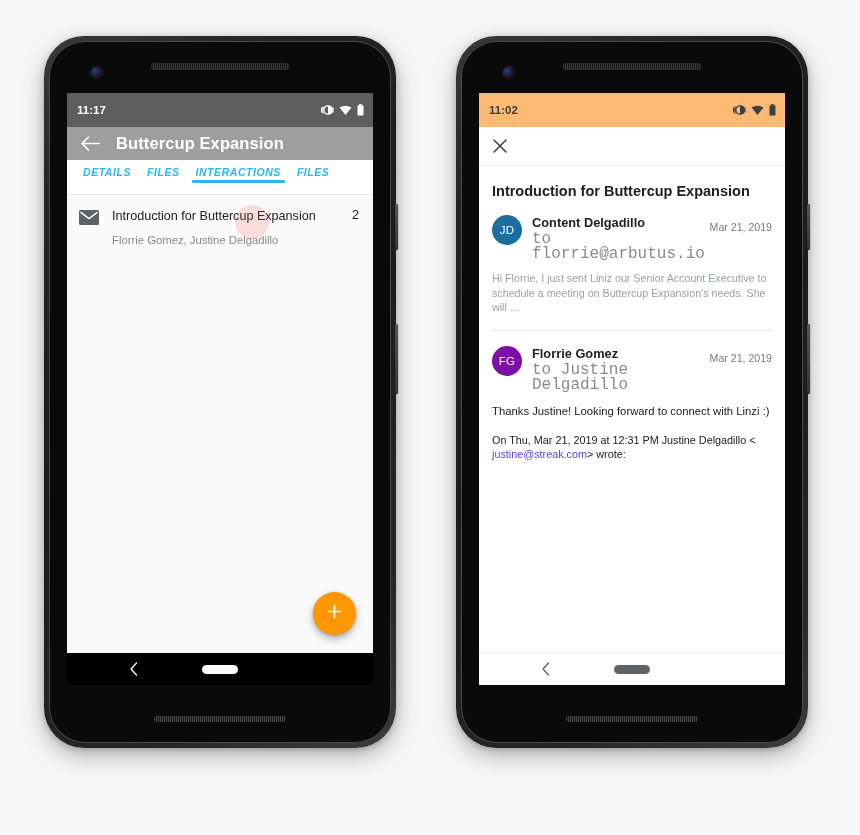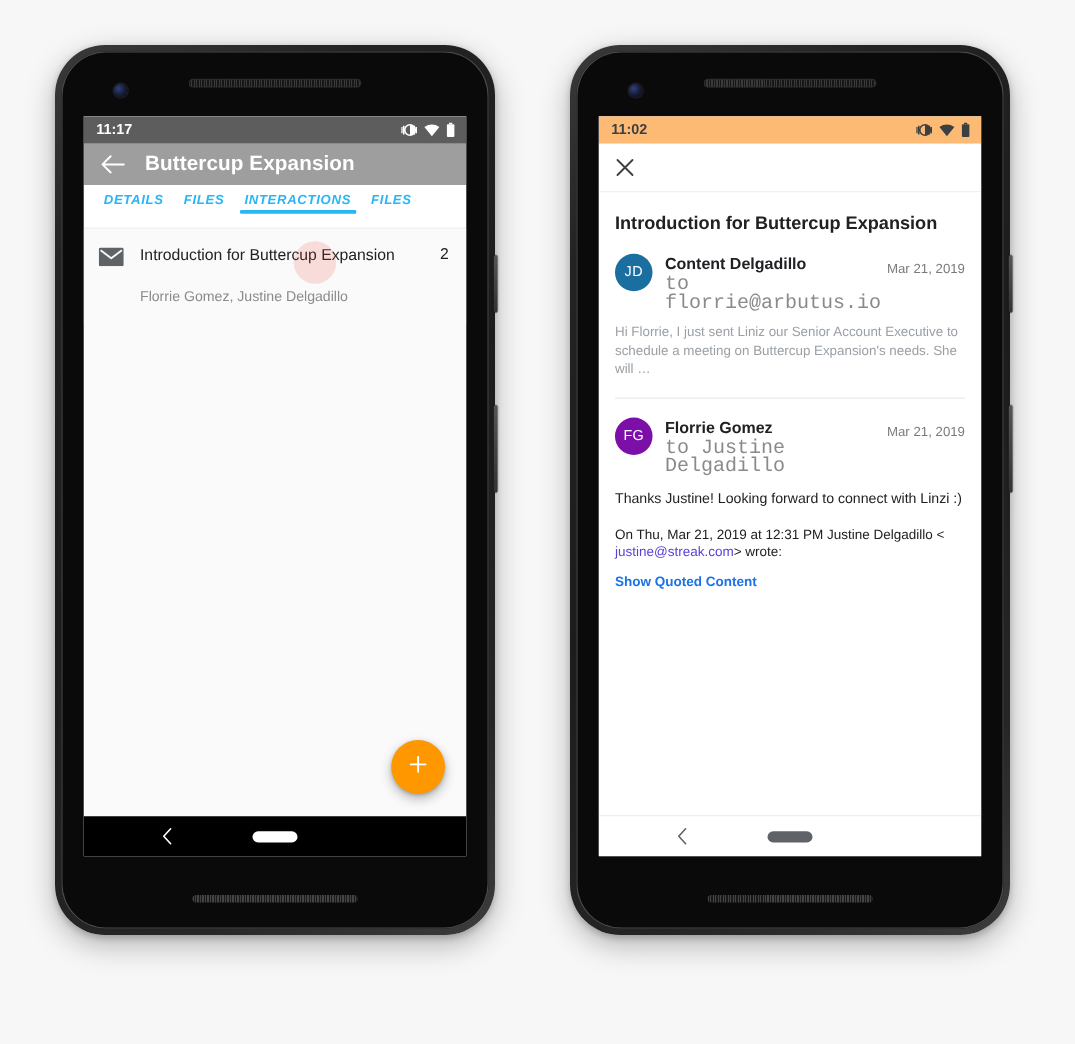--- a/index.html
+++ b/index.html
@@ -93,21 +93,21 @@
     left: 18px;
     right: 18px;
     top: 52px;
     bottom: 58px;
     background: #ffffff;
     overflow: hidden;
   }
 
   
   .statusbar {
-    height: 22px;
+    height: 34px;
     display: flex;
     align-items: center;
     justify-content: space-between;
     padding: 0 9px 0 10px;
     box-sizing: border-box;
     font-size: 11.5px;
     font-weight: bold;
   }
   .statusbar.dark  { background: #5d5d5d; color: #ffffff; }
   .statusbar.light { background: #fdba74; color: #3c4043; }
@@ -187,21 +187,21 @@
   .li-subject {
     font-size: 12.6px;
     color: #202124;
     line-height: 16px;
     white-space: nowrap;
   }
   .li-people {
     font-size: 11.3px;
     color: #8a8a8a;
     line-height: 16px;
-    margin-top: 18px;
+    margin-top: 8px;
     white-space: nowrap;
   }
   .li-count {
     font-size: 12.6px;
     color: #202124;
     flex: 0 0 auto;
     padding-top: 0px;
   }
   .ripple {
     position: absolute;
@@ -530,21 +530,20 @@
                 <div class="msg-from">Florrie Gomez</div>
                 <div class="msg-to">to Justine Delgadillo</div>
               </span>
               <span class="msg-date">Mar 21, 2019</span>
             </div>
             <div class="msg-body">Thanks Justine! Looking forward to connect with Linzi :)</div>
             <div class="quote-head">
               <span>On Thu, Mar 21, 2019 at 12:31 PM Justine Delgadillo &lt;</span><br>
               <span class="quote-link">justine@streak.com</span><span>&gt; wrote:</span>
             </div>
-            <div class="show-quoted">Show Quoted Content</div>
           </div>
         </div>
 
         <div class="navbar light">
           <span class="nav-back">
             <svg width="10" height="14" viewBox="0 0 10 14">
               <path d="M7.5 1 L2 7 L7.5 13" stroke="#5f6368" stroke-width="1.3" fill="none" stroke-linecap="round" stroke-linejoin="round"></path>
             </svg>
           </span>
           <span class="nav-pill"></span>

